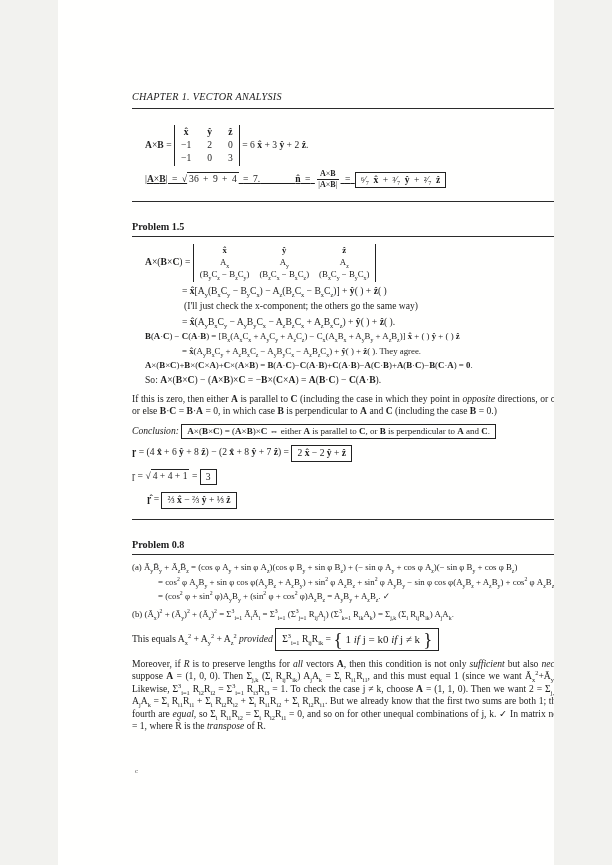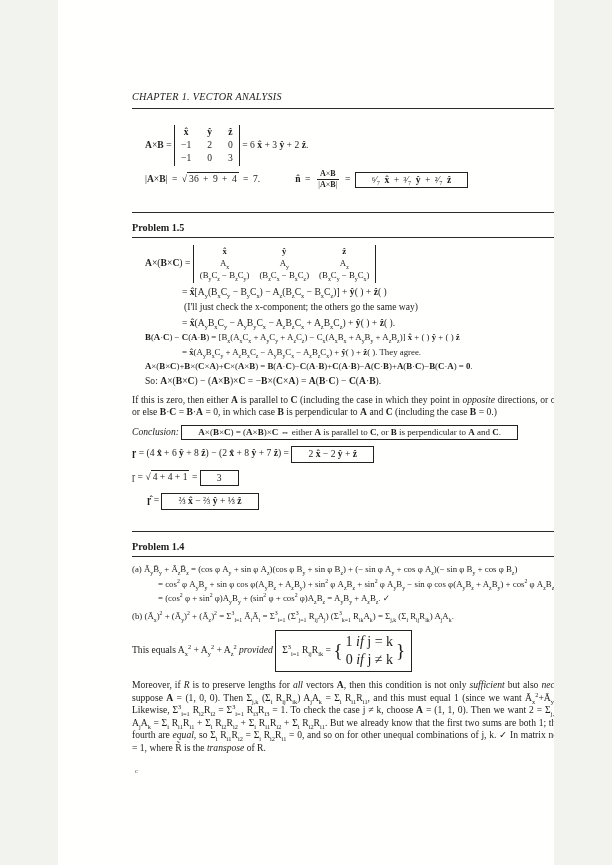--- a/index.html
+++ b/index.html
@@ -8,39 +8,39 @@
     font-family:"Liberation Serif","DejaVu Serif",serif;font-size:9.6px;line-height:1.3;}
   .header{display:flex;justify-content:space-between;align-items:baseline;
     border-bottom:1px solid #2b2b2b;padding-bottom:5px;font-size:10.2px;}
   .chapter{font-style:italic;letter-spacing:.3px;}
   sub{font-size:.66em;line-height:0;}
   sup{font-size:.66em;line-height:0;}
   .eq{margin:3px 0;}
   .indent{margin-left:13px;}
   .indent2{margin-left:50px;}
   .cont{text-indent:26px;}
-  .gap-wide{word-spacing:2px;}
+  .gap-wide{word-spacing:2px;text-decoration:underline;}
   .det{display:inline-grid;grid-template-columns:repeat(3,auto);column-gap:16px;
     border-left:1px solid #222;border-right:1px solid #222;padding:1px 6px;
     text-align:center;vertical-align:middle;line-height:1.35;}
   .det-sm{column-gap:10px;font-size:8.8px;}
-  .boxed{display:inline-block;border:1px solid #222;padding:1px 16px;vertical-align:middle;}
+  .boxed{display:inline-block;border:1px solid #222;padding:1px 5px;vertical-align:middle;}
   .rad{display:inline-block;border-top:1px solid #222;padding:0 2px;}
   .frac{display:inline-flex;flex-direction:column;align-items:center;vertical-align:middle;
     font-size:8px;line-height:1.3;margin:0 2px;}
   .frac .num{border-bottom:1px solid #222;padding:0 3px;}
   .sec-head{border-top:1px solid #2b2b2b;border-bottom:1px solid #2b2b2b;
-    padding:8px 0 3px;margin:21px 0 7px;font-weight:bold;font-size:10.2px;}
+    padding:18px 0 3px;margin:10px 0 7px;font-weight:bold;font-size:10.2px;}
   .para{margin:6px 0;text-align:justify;}
   .note{margin-left:52px;}
   .small{font-size:8.8px;}
   .concl-box{font-size:9px;}
   .cases{display:inline-flex;align-items:center;vertical-align:middle;}
   .brace{font-size:19px;line-height:.9;font-weight:normal;}
-  .case-col{display:inline-flex;flex-direction:column;font-size:14px;line-height:1.3;
+  .case-col{display:inline-flex;flex-direction:row;font-size:11px;line-height:1.3;
     padding:0 3px;text-align:center;}
   .provided-box{padding:2px 6px;}
   .foot{position:absolute;left:77px;top:767px;font-size:6.5px;
     font-family:"Liberation Serif",serif;color:#444;}
   .brand{position:absolute;left:497px;top:814px;width:104px;height:34px;background:#232937;
     border-radius:7px;display:flex;align-items:center;justify-content:center;gap:7px;
     font-family:"Liberation Sans","DejaVu Sans",sans-serif;cursor:pointer;}
   .brand-icon{width:15px;height:15px;border:1.6px solid #fff;border-radius:4px;color:#fff;
     display:flex;align-items:center;justify-content:center;font-size:12px;line-height:1;font-weight:bold;}
   .brand-name{color:#a3a3a3;font-weight:bold;font-size:14.5px;letter-spacing:.2px;font-family:Liberation Serif, serif;}
@@ -125,21 +125,21 @@
       <span>ɼ = √</span><span class="rad">4 + 4 + 1</span>
       <span>=</span>
       <span class="boxed">3</span>
     </p>
     <p class="eq" style="margin:7px 15px">
       <span><b>ɼ̂</b> =</span>
       <span class="boxed">⅔ <b>x̂</b> − ⅔ <b>ŷ</b> + ⅓ <b>ẑ</b></span>
     </p>
 
     <div class="sec-head">
-      <span>Problem 1.4</span>
+      <span>Problem 0.8</span>
     </div>
     <p class="eq small">(a) Ā<sub>y</sub>B̄<sub>y</sub> + Ā<sub>z</sub>B̄<sub>z</sub> = (cos φ A<sub>y</sub> + sin φ A<sub>z</sub>)(cos φ B<sub>y</sub> + sin φ B<sub>z</sub>) + (− sin φ A<sub>y</sub> + cos φ A<sub>z</sub>)(− sin φ B<sub>y</sub> + cos φ B<sub>z</sub>)</p>
     <p class="eq small cont">= cos<sup>2</sup> φ A<sub>y</sub>B<sub>y</sub> + sin φ cos φ(A<sub>y</sub>B<sub>z</sub> + A<sub>z</sub>B<sub>y</sub>) + sin<sup>2</sup> φ A<sub>z</sub>B<sub>z</sub> + sin<sup>2</sup> φ A<sub>y</sub>B<sub>y</sub> − sin φ cos φ(A<sub>y</sub>B<sub>z</sub> + A<sub>z</sub>B<sub>y</sub>) + cos<sup>2</sup> φ A<sub>z</sub>B<sub>z</sub></p>
     <p class="eq small cont">= (cos<sup>2</sup> φ + sin<sup>2</sup> φ)A<sub>y</sub>B<sub>y</sub> + (sin<sup>2</sup> φ + cos<sup>2</sup> φ)A<sub>z</sub>B<sub>z</sub> = A<sub>y</sub>B<sub>y</sub> + A<sub>z</sub>B<sub>z</sub>. ✓</p>
     <p class="eq small" style="margin-top:7px">(b) (Ā<sub>x</sub>)<sup>2</sup> + (Ā<sub>y</sub>)<sup>2</sup> + (Ā<sub>z</sub>)<sup>2</sup> = Σ<sup>3</sup><sub>i=1</sub> Ā<sub>i</sub>Ā<sub>i</sub> = Σ<sup>3</sup><sub>i=1</sub> (Σ<sup>3</sup><sub>j=1</sub> R<sub>ij</sub>A<sub>j</sub>) (Σ<sup>3</sup><sub>k=1</sub> R<sub>ik</sub>A<sub>k</sub>) = Σ<sub>j,k</sub> (Σ<sub>i</sub> R<sub>ij</sub>R<sub>ik</sub>) A<sub>j</sub>A<sub>k</sub>.</p>
     <p class="eq" style="margin:7px 0">
       <span>This equals A<sub>x</sub><sup>2</sup> + A<sub>y</sub><sup>2</sup> + A<sub>z</sub><sup>2</sup> <i>provided</i></span>
       <span class="boxed provided-box">
         <span>Σ<sup>3</sup><sub>i=1</sub> R<sub>ij</sub>R<sub>ik</sub> =</span>
         <span class="cases">

